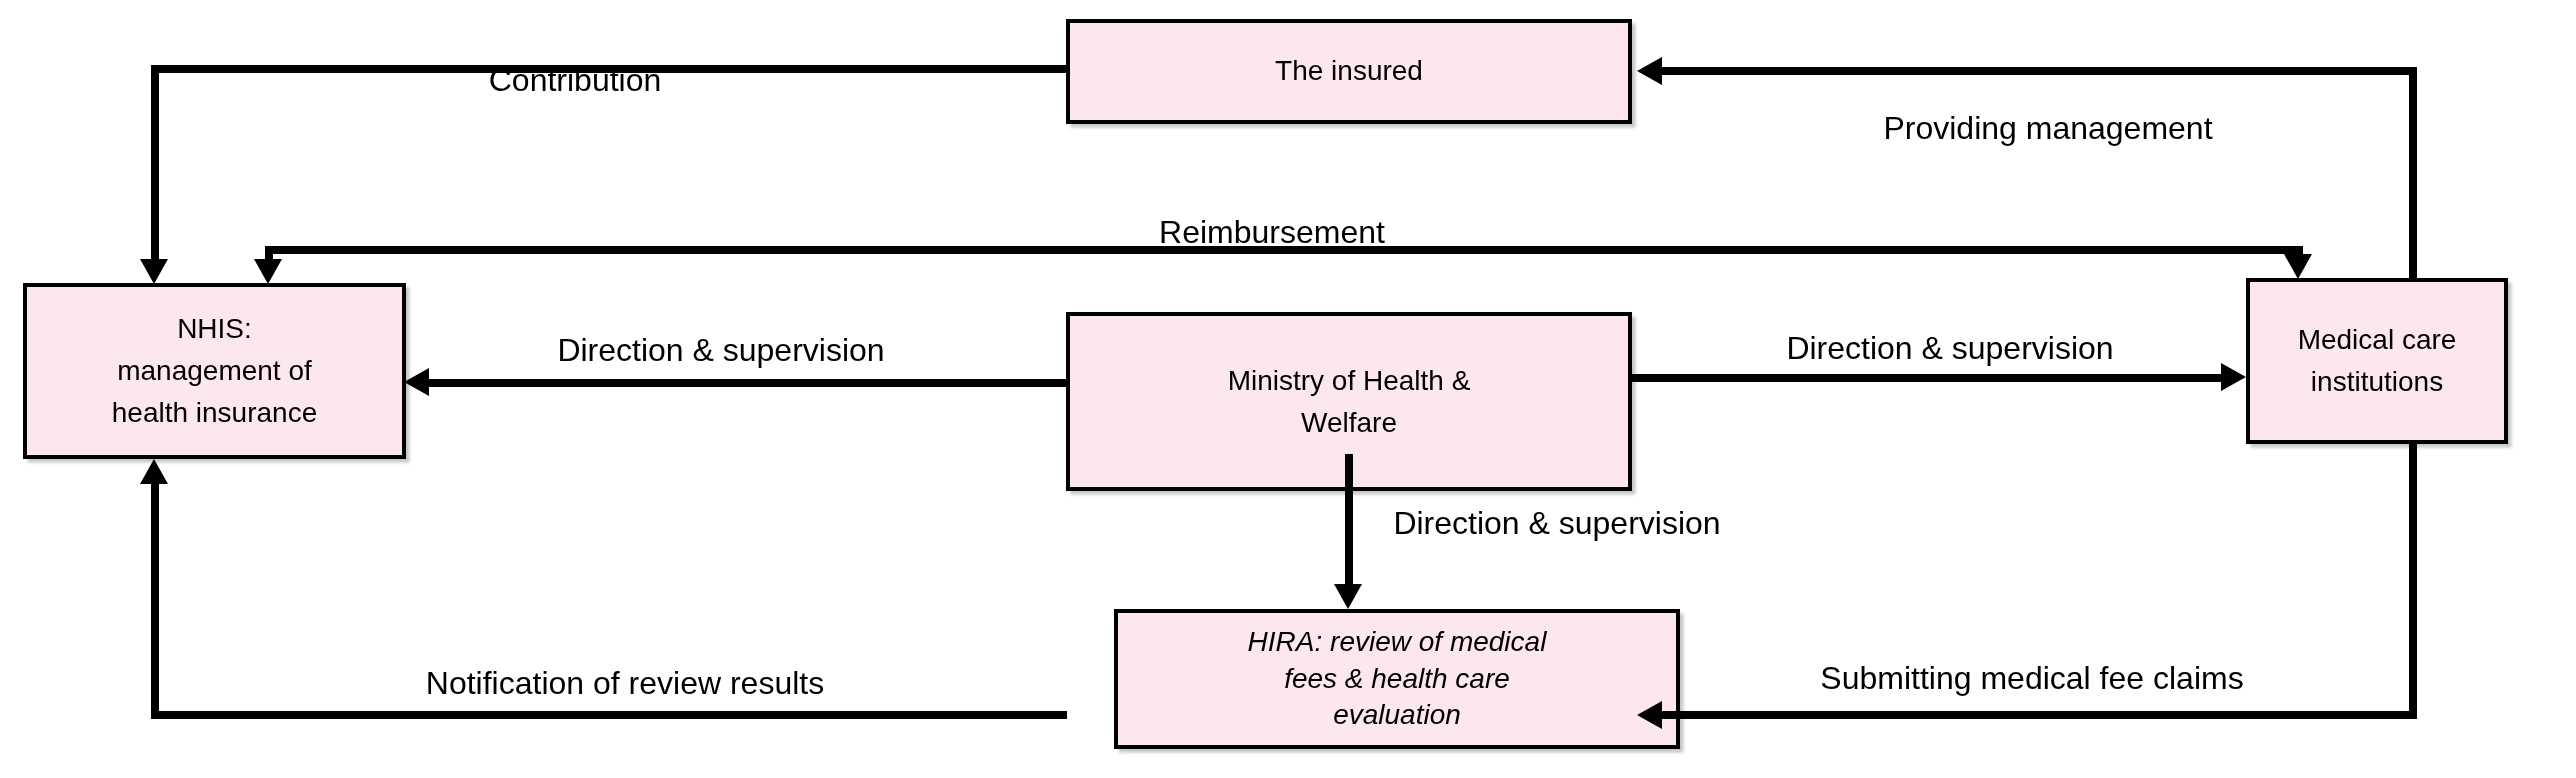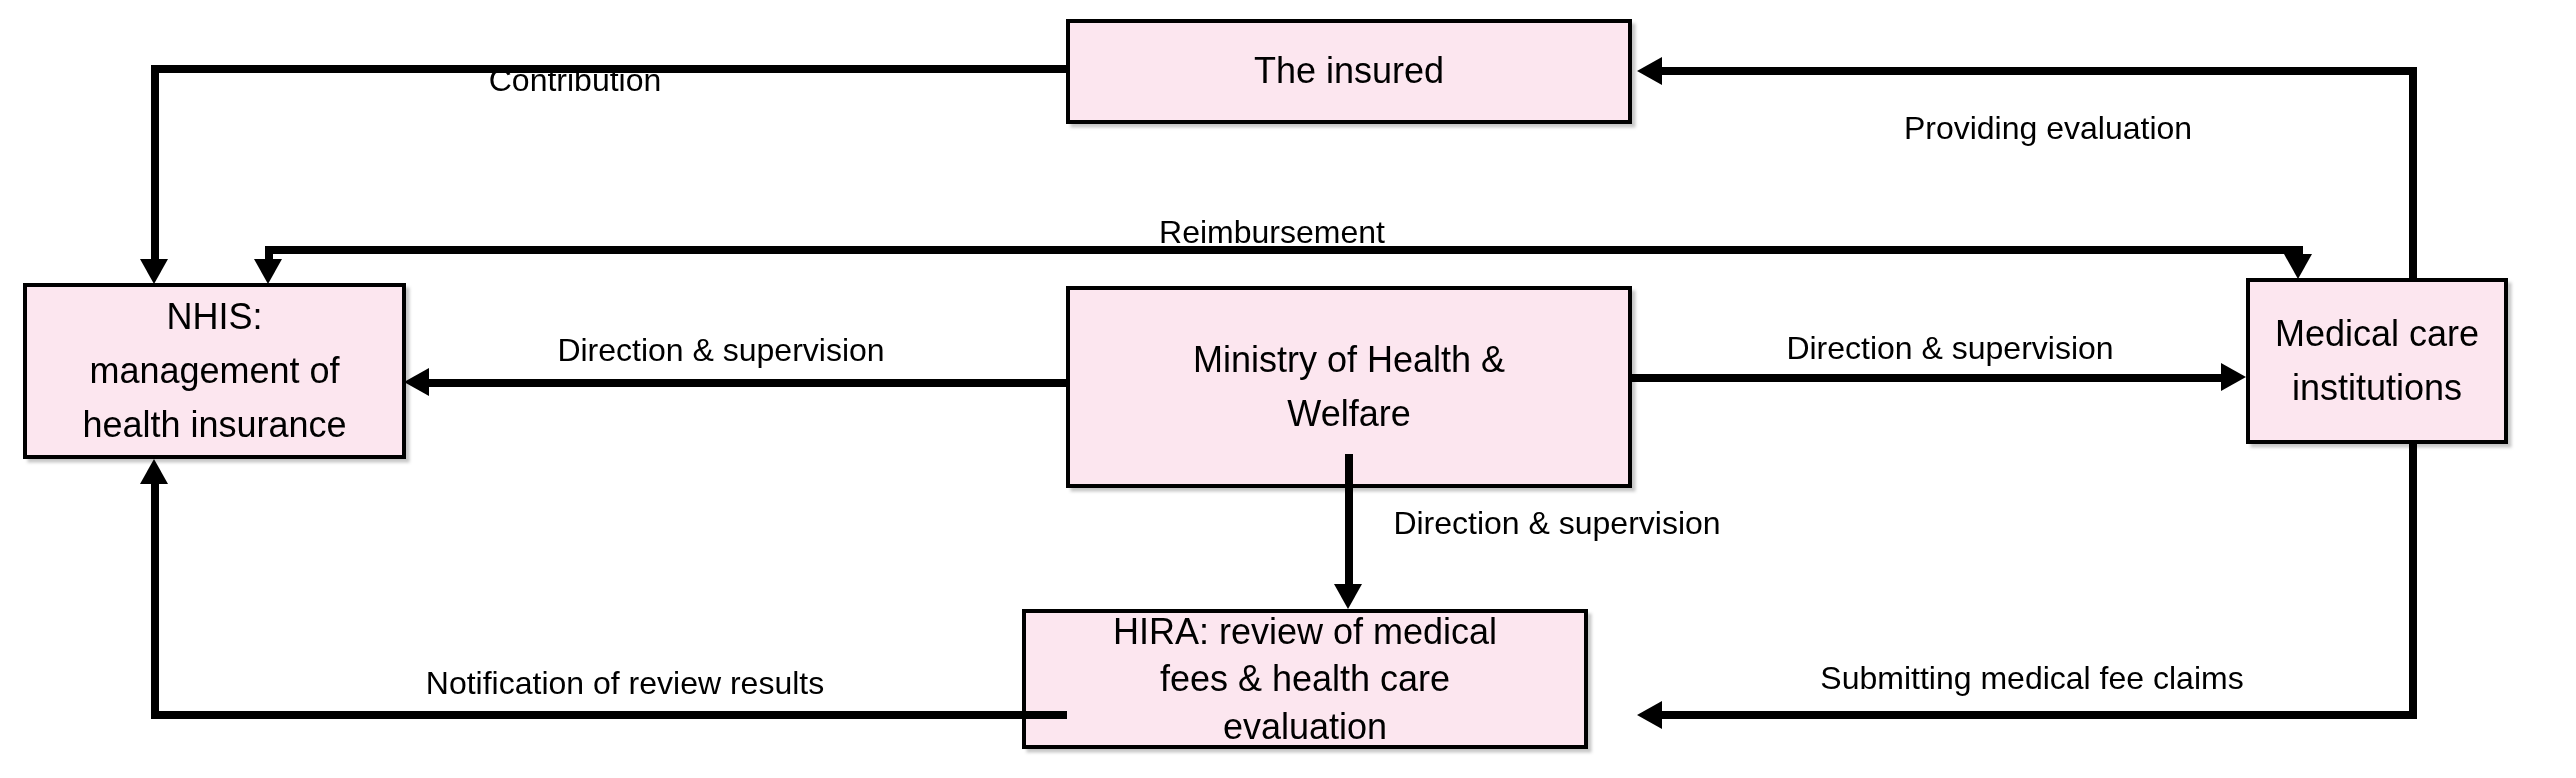--- a/index.html
+++ b/index.html
@@ -18,30 +18,30 @@
     overflow:hidden;
   }
   
   .box{
     position:absolute;
     box-sizing:border-box;
     background:var(--box-fill);
     border:4.2px solid var(--box-border);
     display:flex;align-items:center;justify-content:center;
     text-align:center;
-    font-size:36px;line-height:1.5;
+    font-size:28px;line-height:1.5;
     white-space:pre-line;
     box-shadow:4.2px 4.2px 3px rgba(128,128,128,0.45);
   }
   .box.tight{line-height:1.32;}
   #box-insured {left:1066px;top:18.5px;  width:566px;height:105px;}
   #box-nhis    {left:23px;  top:283px; width:383px;height:176px;}
-  #box-ministry{left:1066px;top:286px; width:566px;height:202px;}
+  #box-ministry{left:1066px;top:312px; width:566px;height:179px;}
   #box-medical {left:2246px;top:278px; width:262px;height:166px;}
-  #box-hira    {left:1022px;top:609px;width:566px;height:140px;}
+  #box-hira    {left:1114px;top:609px;width:566px;height:140px;font-style:italic;}
   
   .seg{position:absolute;background:var(--line);}
   
   #seg-contrib-h{left:151px;top:65px;width:916px;height:7.7px;}
   #seg-contrib-v{left:151px;top:65px;width:7.7px;height:195px;}
   
   #seg-provide-h{left:1660px;top:67px;width:756px;height:7.7px;}
   #seg-provide-v{left:2409px;top:67px;width:7.7px;height:211px;}
   
   #seg-reimb-h {left:265px;top:246px;width:2037px;height:7.7px;}
@@ -142,21 +142,21 @@
 
   <div class="seg" id="seg-notif-h"></div>
   <div class="seg" id="seg-notif-v"></div>
   <div class="ah ah-up" id="ah-notif"></div>
 
   <div class="seg" id="seg-submit-v"></div>
   <div class="seg" id="seg-submit-h"></div>
   <div class="ah ah-left" id="ah-submit"></div>
 
   <div class="elabel" id="lbl-contrib">Contribution</div>
-  <div class="elabel" id="lbl-provide">Providing evaluation</div>
+  <div class="elabel" id="lbl-provide">Providing management</div>
   <div class="elabel" id="lbl-reimb">Reimbursement</div>
   <div class="elabel" id="lbl-dsl">Direction &amp; supervision</div>
   <div class="elabel" id="lbl-dsr">Direction &amp; supervision</div>
   <div class="elabel" id="lbl-dsd">Direction &amp; supervision</div>
   <div class="elabel" id="lbl-notif">Notification of review results</div>
   <div class="elabel" id="lbl-submit">Submitting medical fee claims</div>
 
 </div>
 
 

